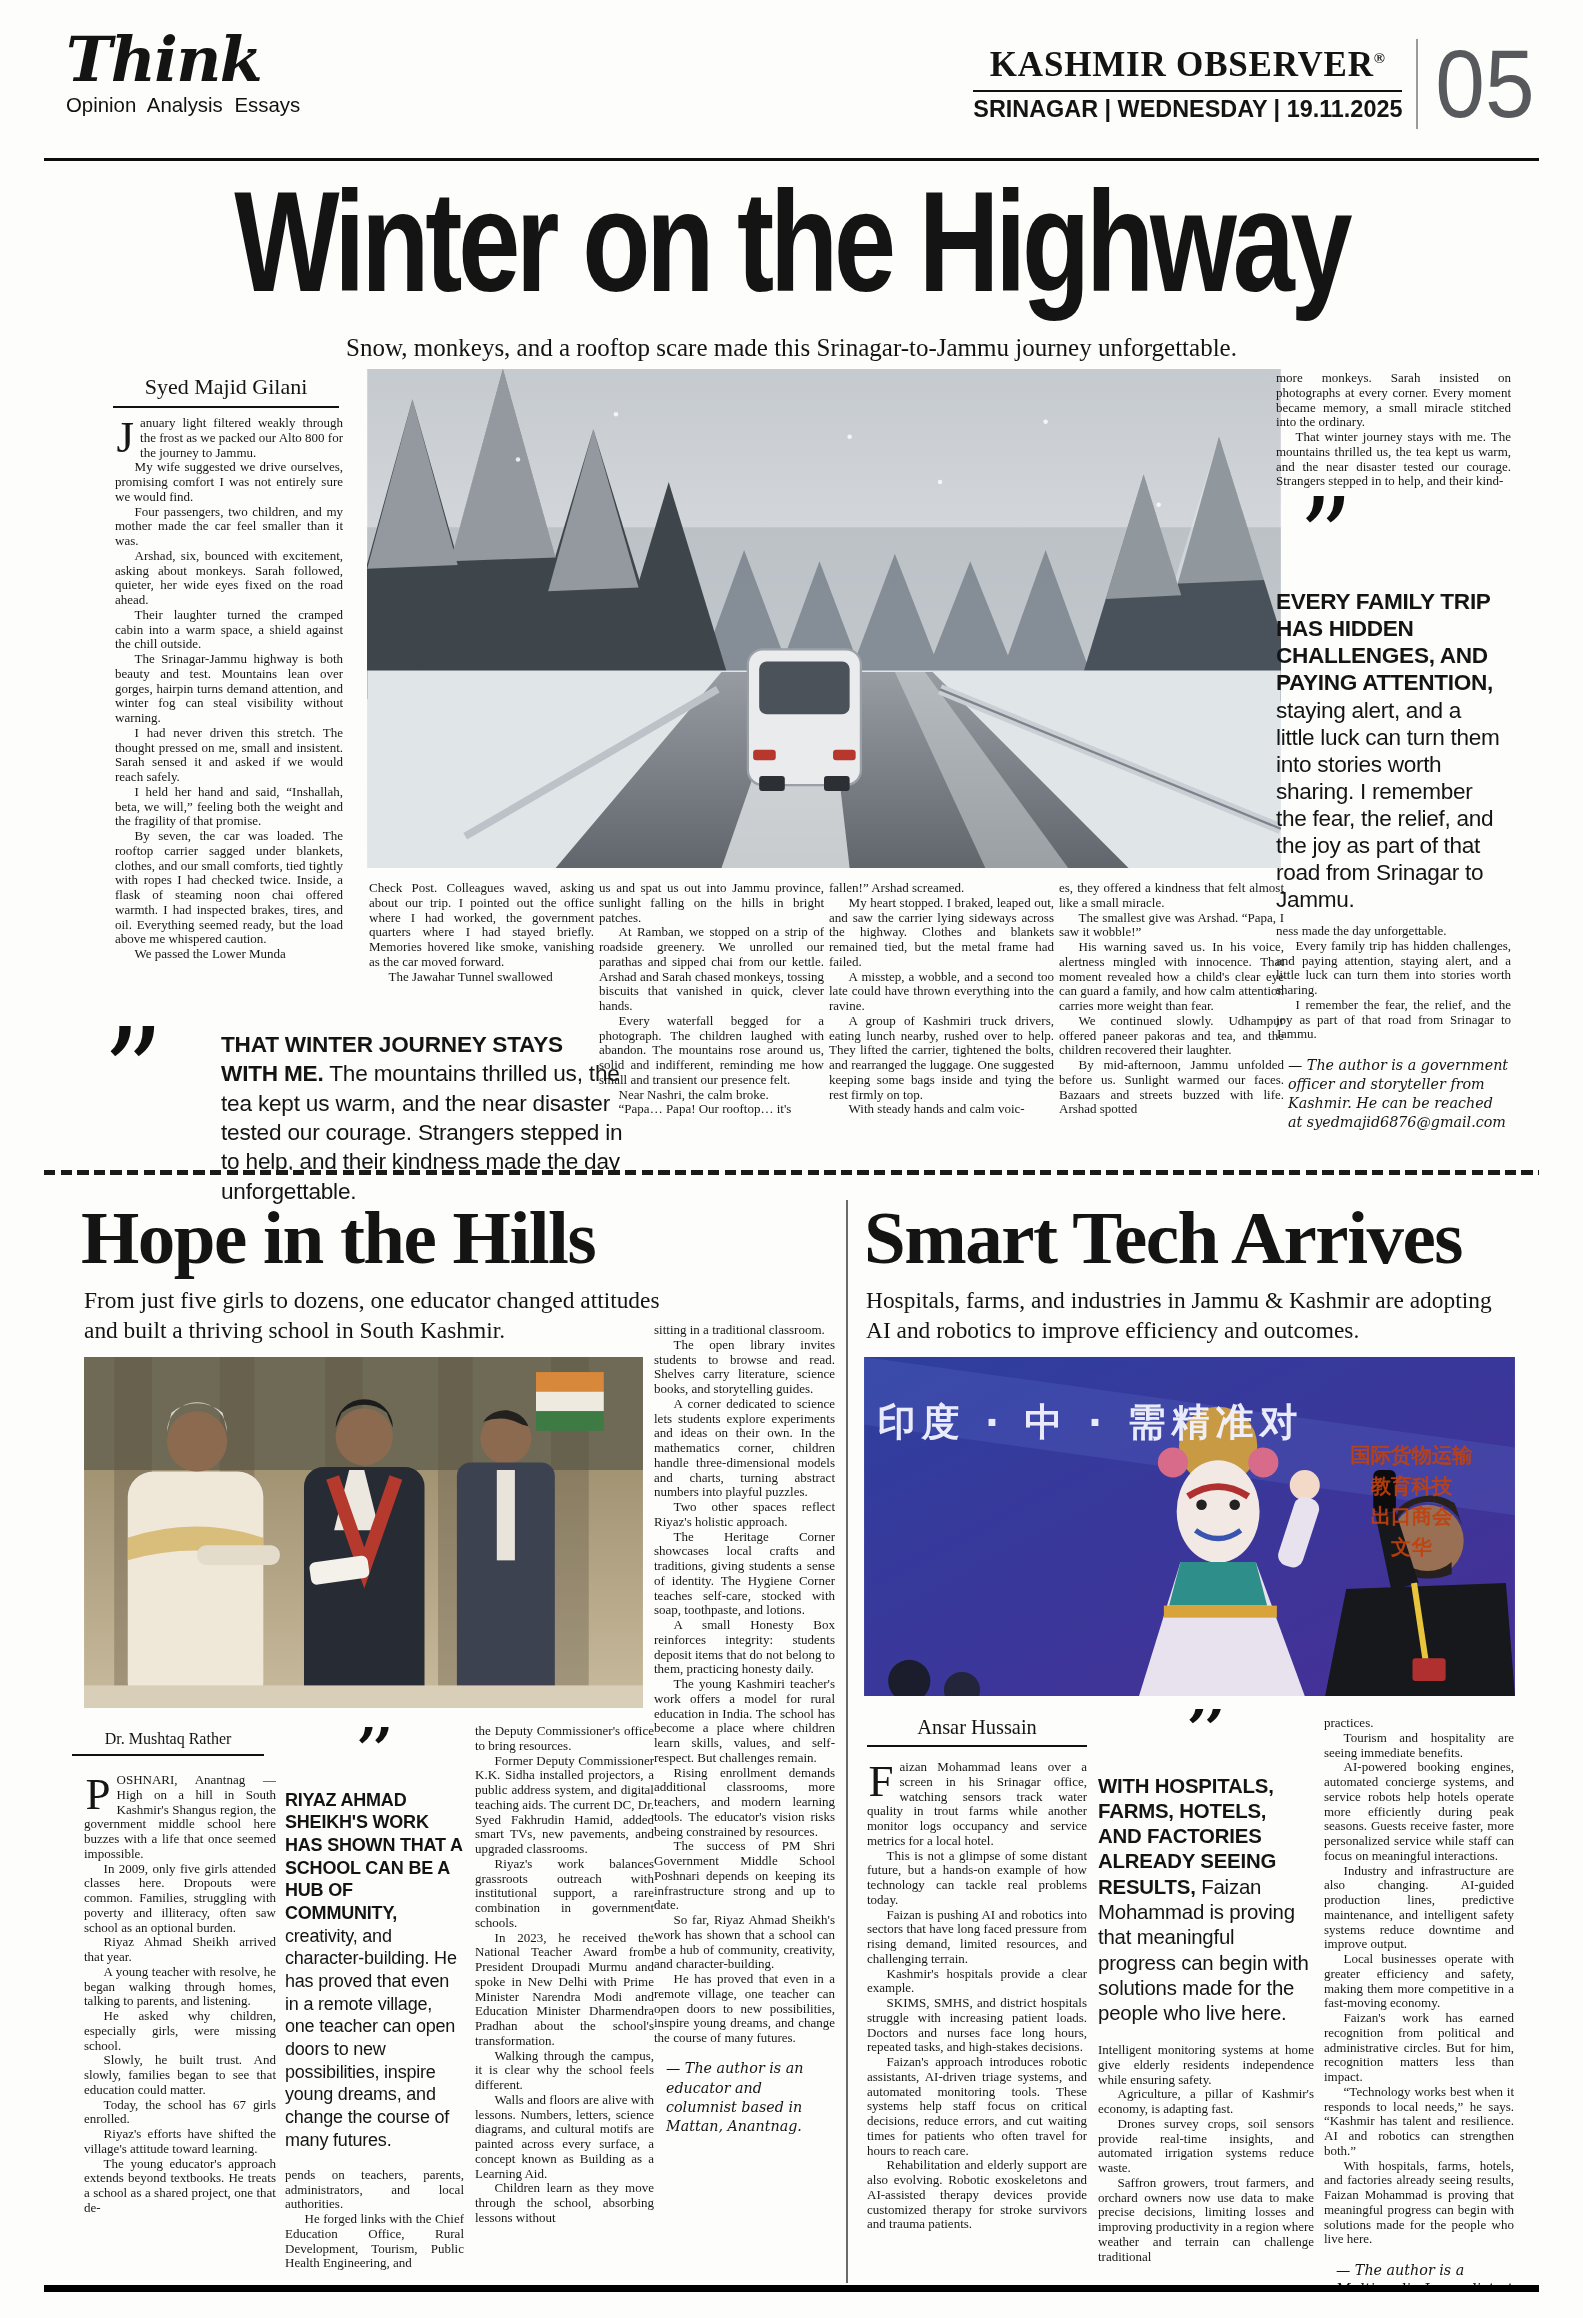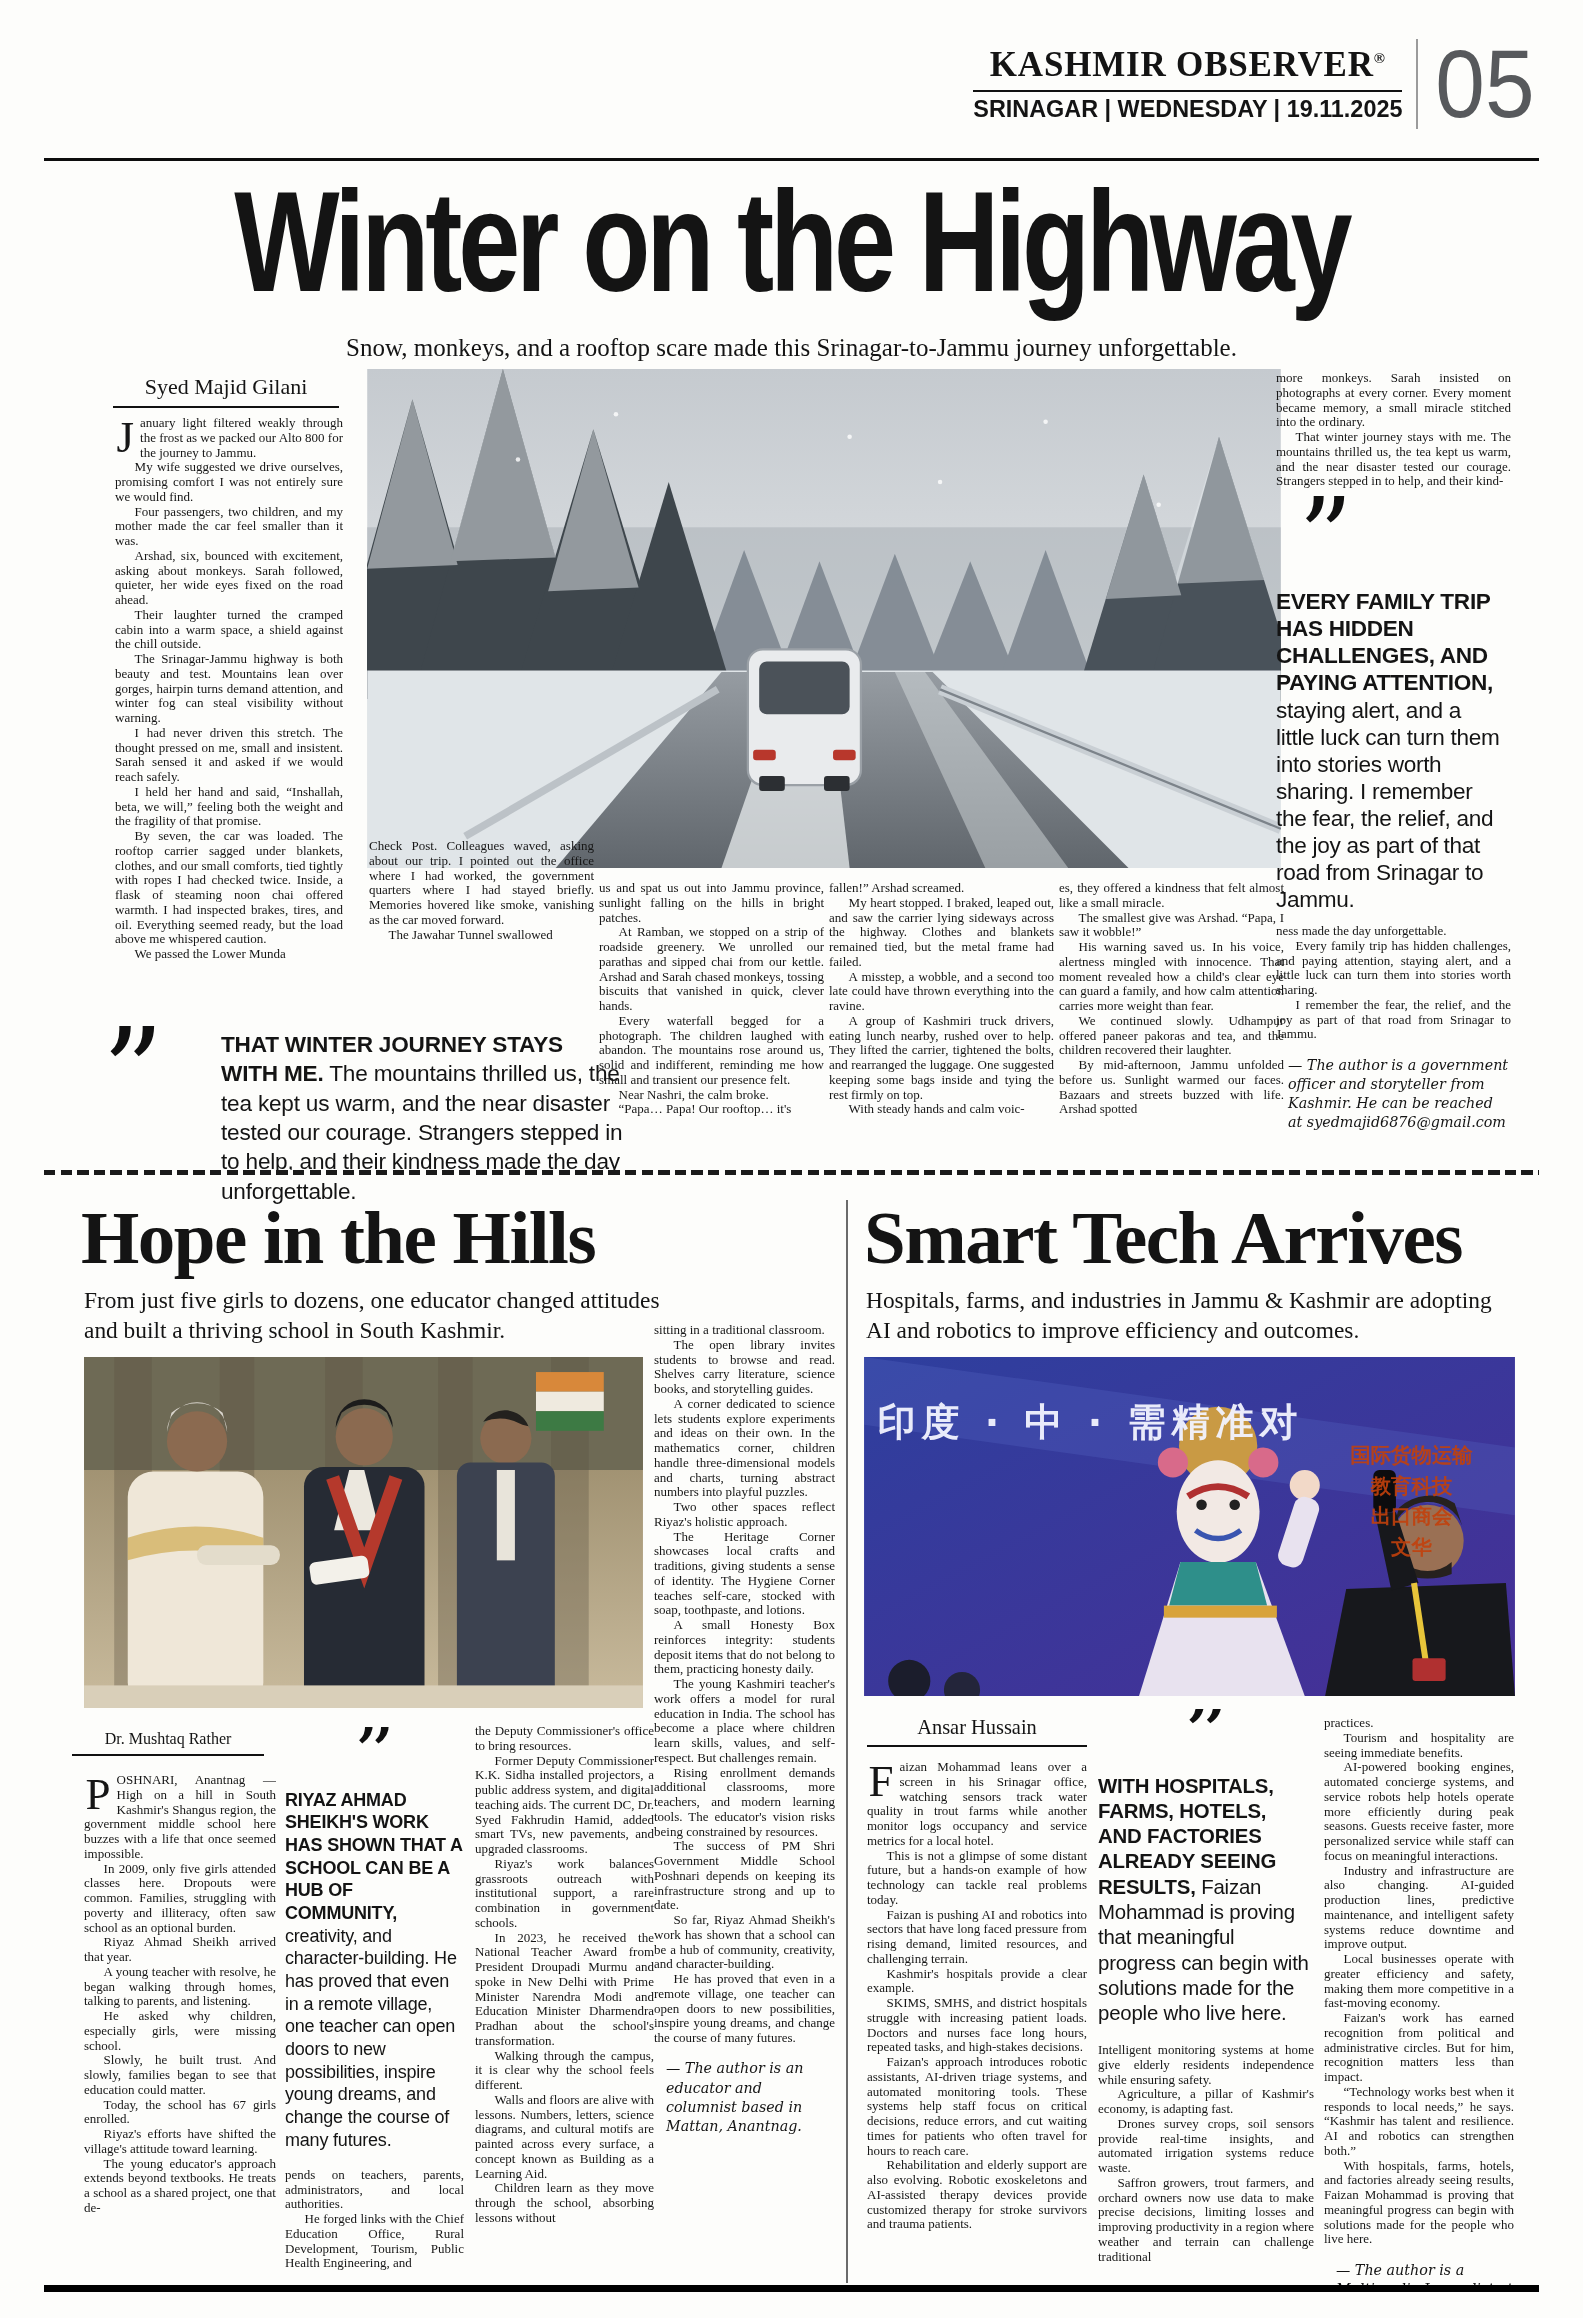--- a/index.html
+++ b/index.html
@@ -61,20 +61,24 @@
   .p3-banner{position:absolute;left:13.6px;top:40px;width:626px;font:700 38px "DejaVu Sans",sans-serif;
              color:#f3f4ff;letter-spacing:6px;opacity:.95;white-space:nowrap;overflow:hidden;}
   .p3-side{position:absolute;right:9px;top:83px;width:189px;text-align:center;
            font:700 20.4px/1.5 "DejaVu Sans",sans-serif;color:#c2410c;opacity:.9;}
 </style>
 </head>
 <body>
 
 <div class="page">
 
+  <div class="mast-left">
+    <div class="think">Think</div>
+    <div class="think-sub">Opinion  Analysis  Essays</div>
+  </div>
   <div class="mast-right">
     <div class="mast-text">
       <div class="paper-name"><span>KASHMIR OBSERVER</span><span class="reg">®</span></div>
       <div class="dateline">SRINAGAR | WEDNESDAY | 19.11.2025</div>
     </div>
     <div class="mast-div"></div>
     <div class="page-num">05</div>
   </div>
   <div class="rule-top"></div>
 
@@ -157,21 +161,21 @@
         <circle cx="200" cy="120" r="3"></circle>
           <circle cx="330" cy="60" r="3"></circle>
           <circle cx="640" cy="90" r="3"></circle>
         <circle cx="900" cy="70" r="3"></circle>
           <circle cx="1050" cy="180" r="3"></circle>
           <circle cx="760" cy="150" r="3"></circle>
       </g>
     </svg>
   </div>
 
-  <div class="col" style="left:369px;top:839px;width:225px;height:287px;">
+  <div class="col" style="left:369px;top:881px;width:225px;height:287px;">
       <p>Check Post. Colleagues waved, asking about our trip. I pointed out the office where I had worked, the government quarters where I had stayed briefly. Memories hovered like smoke, vanishing as the car moved forward.</p>
       <p>The Jawahar Tunnel swallowed</p>
     </div>
   <div class="col" style="left:599px;top:881px;width:225px;height:287px;">
       <p>us and spat us out into Jammu province, sunlight falling on the hills in bright patches.</p>
       <p>At Ramban, we stopped on a strip of roadside greenery. We unrolled our parathas and sipped chai from our kettle. Arshad and Sarah chased monkeys, tossing biscuits that vanished in quick, clever hands.</p>
       <p>Every waterfall begged for a photograph. The children laughed with abandon. The mountains rose around us, solid and indifferent, reminding me how small and transient our presence felt.</p>
       <p>Near Nashri, the calm broke.</p>
       <p>“Papa… Papa! Our rooftop… it's</p>
     </div>

